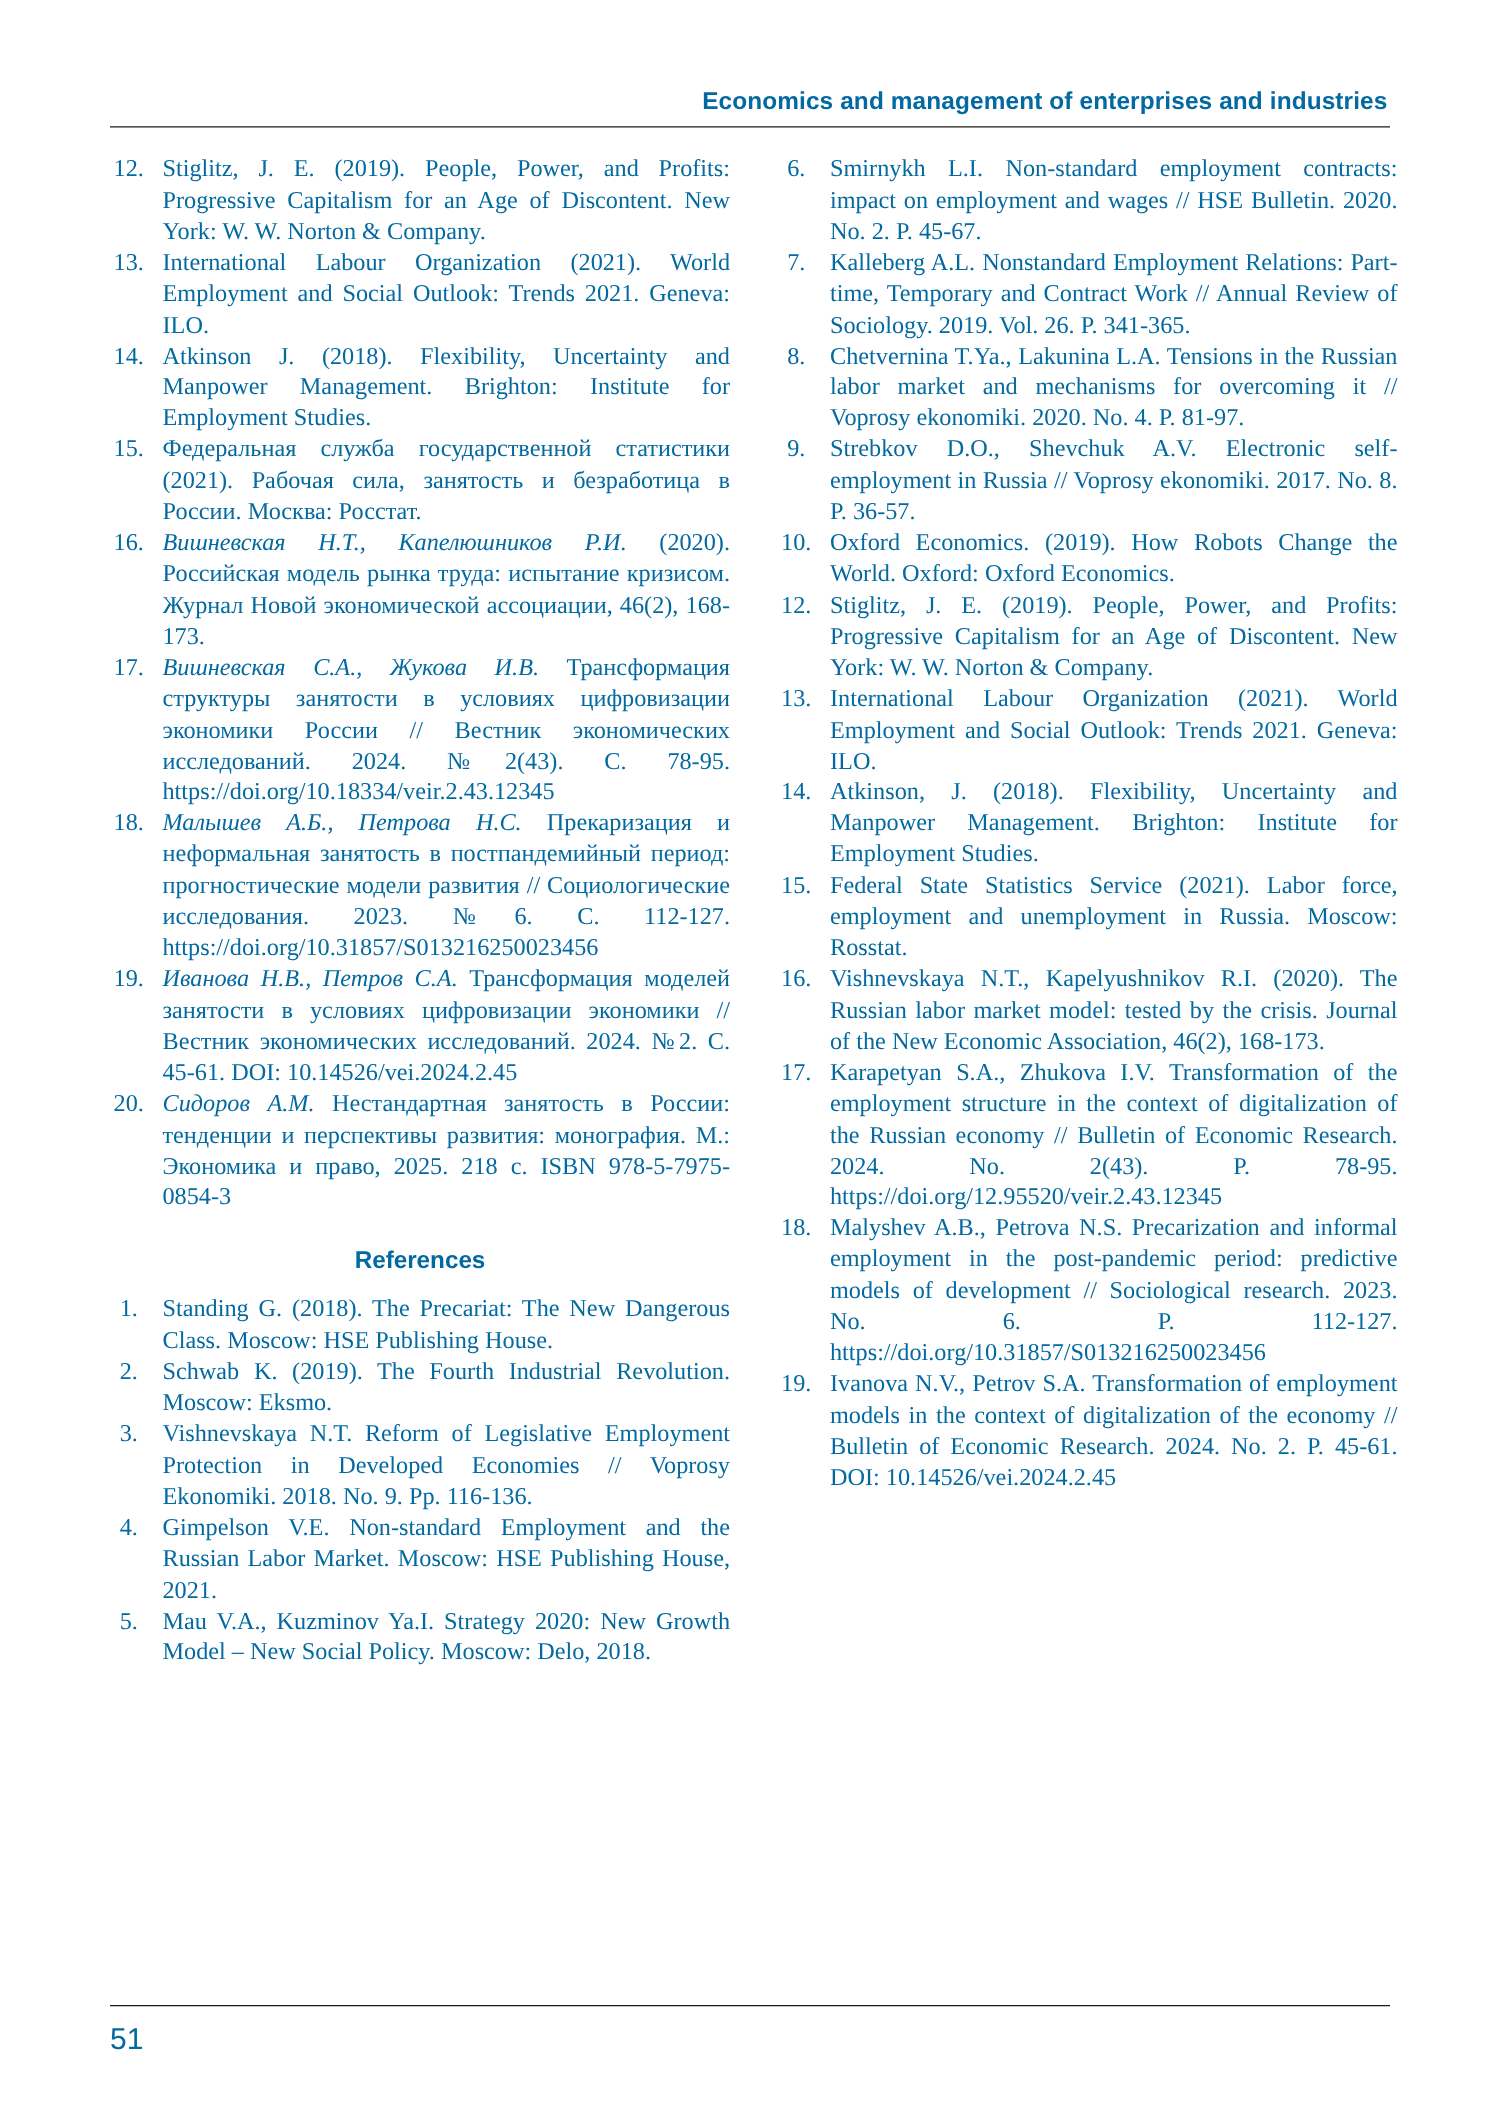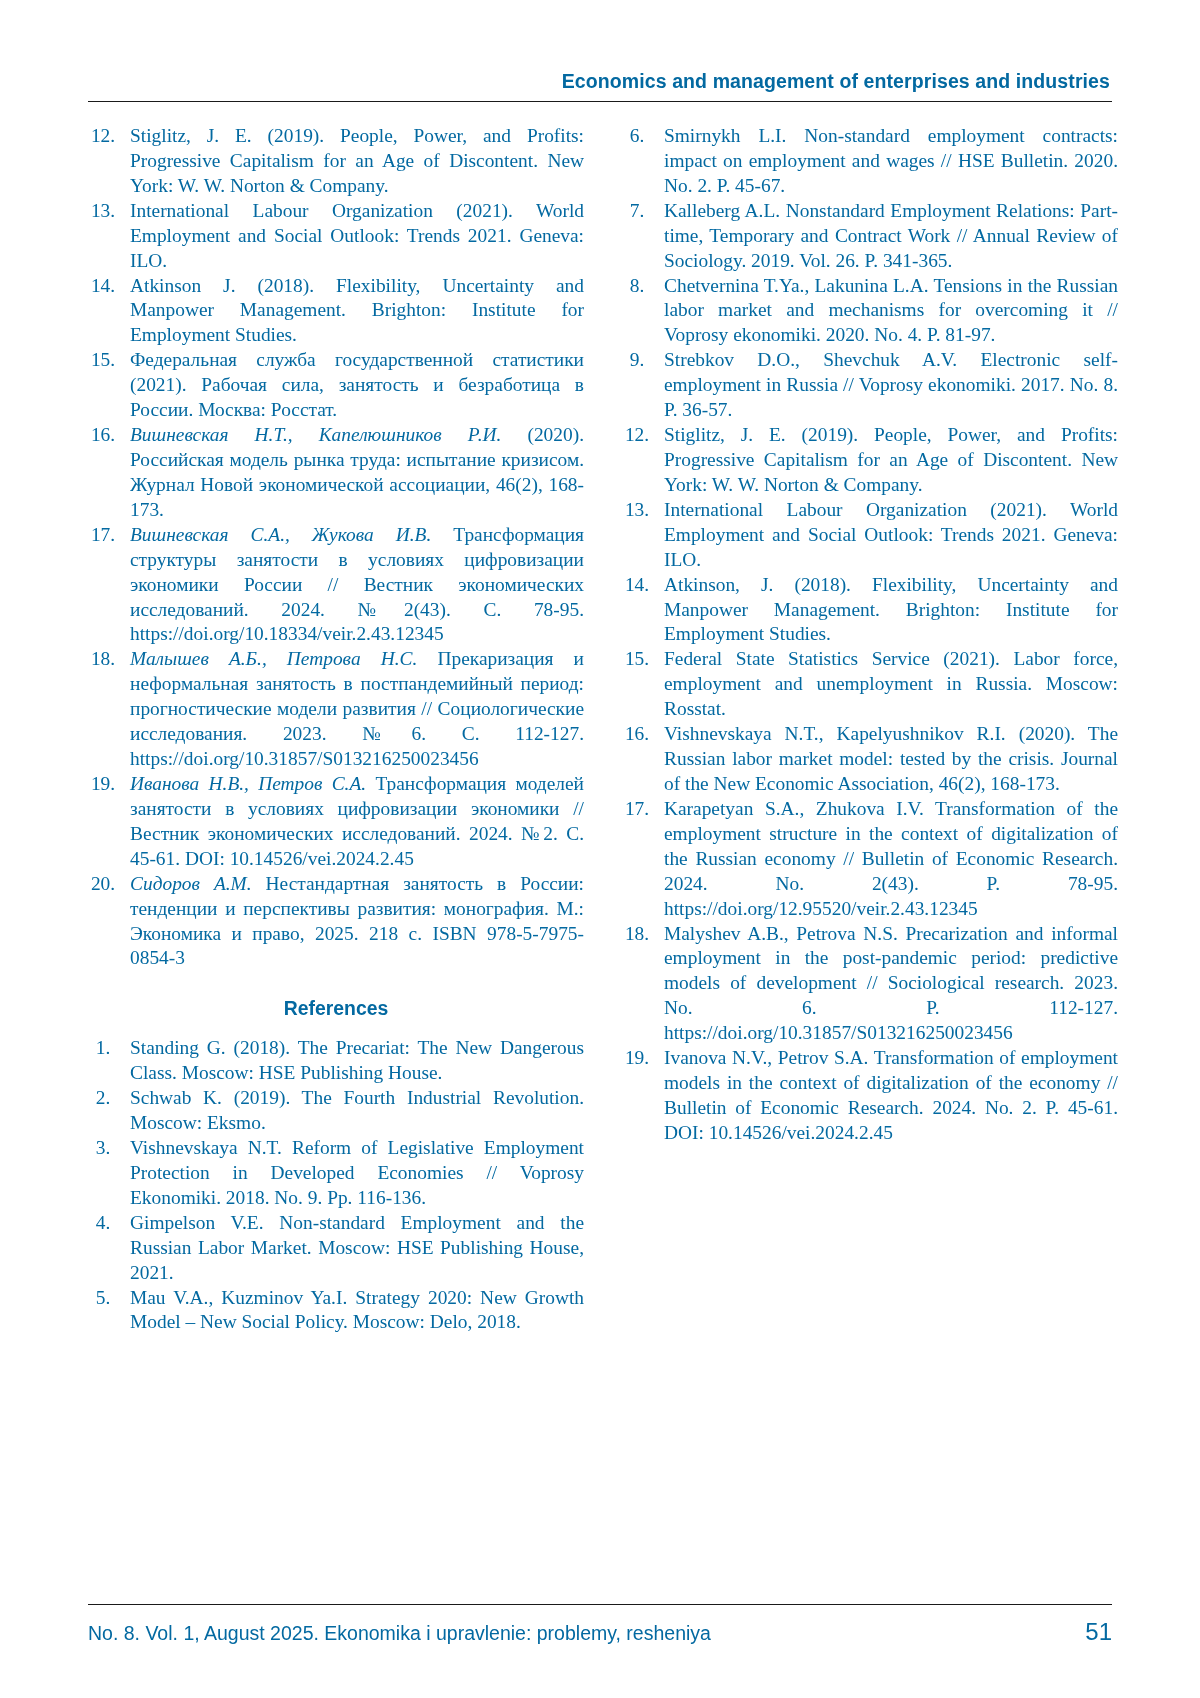--- a/index.html
+++ b/index.html
@@ -186,20 +186,24 @@
           </li>
           <li>
             <span class="num">8.</span>
             <span class="txt">Chetvernina T.Ya., Lakunina L.A. Tensions in the Russian labor market and mechanisms for overcoming it // Voprosy ekonomiki. 2020. No. 4. P. 81-97.</span>
           </li>
           <li>
             <span class="num">9.</span>
             <span class="txt">Strebkov D.O., Shevchuk A.V. Electronic self-employment in Russia // Voprosy ekonomiki. 2017. No. 8. P. 36-57.</span>
           </li>
           <li>
+            <span class="num">10.</span>
+            <span class="txt">Oxford Economics. (2019). How Robots Change the World. Oxford: Oxford Economics.</span>
+          </li>
+          <li>
             <span class="num">12.</span>
             <span class="txt">Stiglitz, J. E. (2019). People, Power, and Profits: Progressive Capitalism for an Age of Discontent. New York: W. W. Norton &amp; Company.</span>
           </li>
           <li>
             <span class="num">13.</span>
             <span class="txt">International Labour Organization (2021). World Employment and Social Outlook: Trends 2021. Geneva: ILO.</span>
           </li>
           <li>
             <span class="num">14.</span>
             <span class="txt">Atkinson, J. (2018). Flexibility, Uncertainty and Manpower Management. Brighton: Institute for Employment Studies.</span>
@@ -225,18 +229,17 @@
             <span class="txt">Ivanova N.V., Petrov S.A. Transformation of employment models in the context of digitalization of the economy // Bulletin of Economic Research. 2024. No. 2. P. 45-61. DOI: 10.14526/vei.2024.2.45</span>
           </li>
         </ol>
     </div>
 
   </div>
 
   <div class="footer">
     <hr class="footer-rule">
     <div class="footer-row">
-      <div>No. 8. Vol. 1, August 2025. Ekonomika i upravlenie: problemy, resheniya</div>
       <div class="footer-page">51</div>
     </div>
   </div>
 
 </div>
 
 </body></html>

